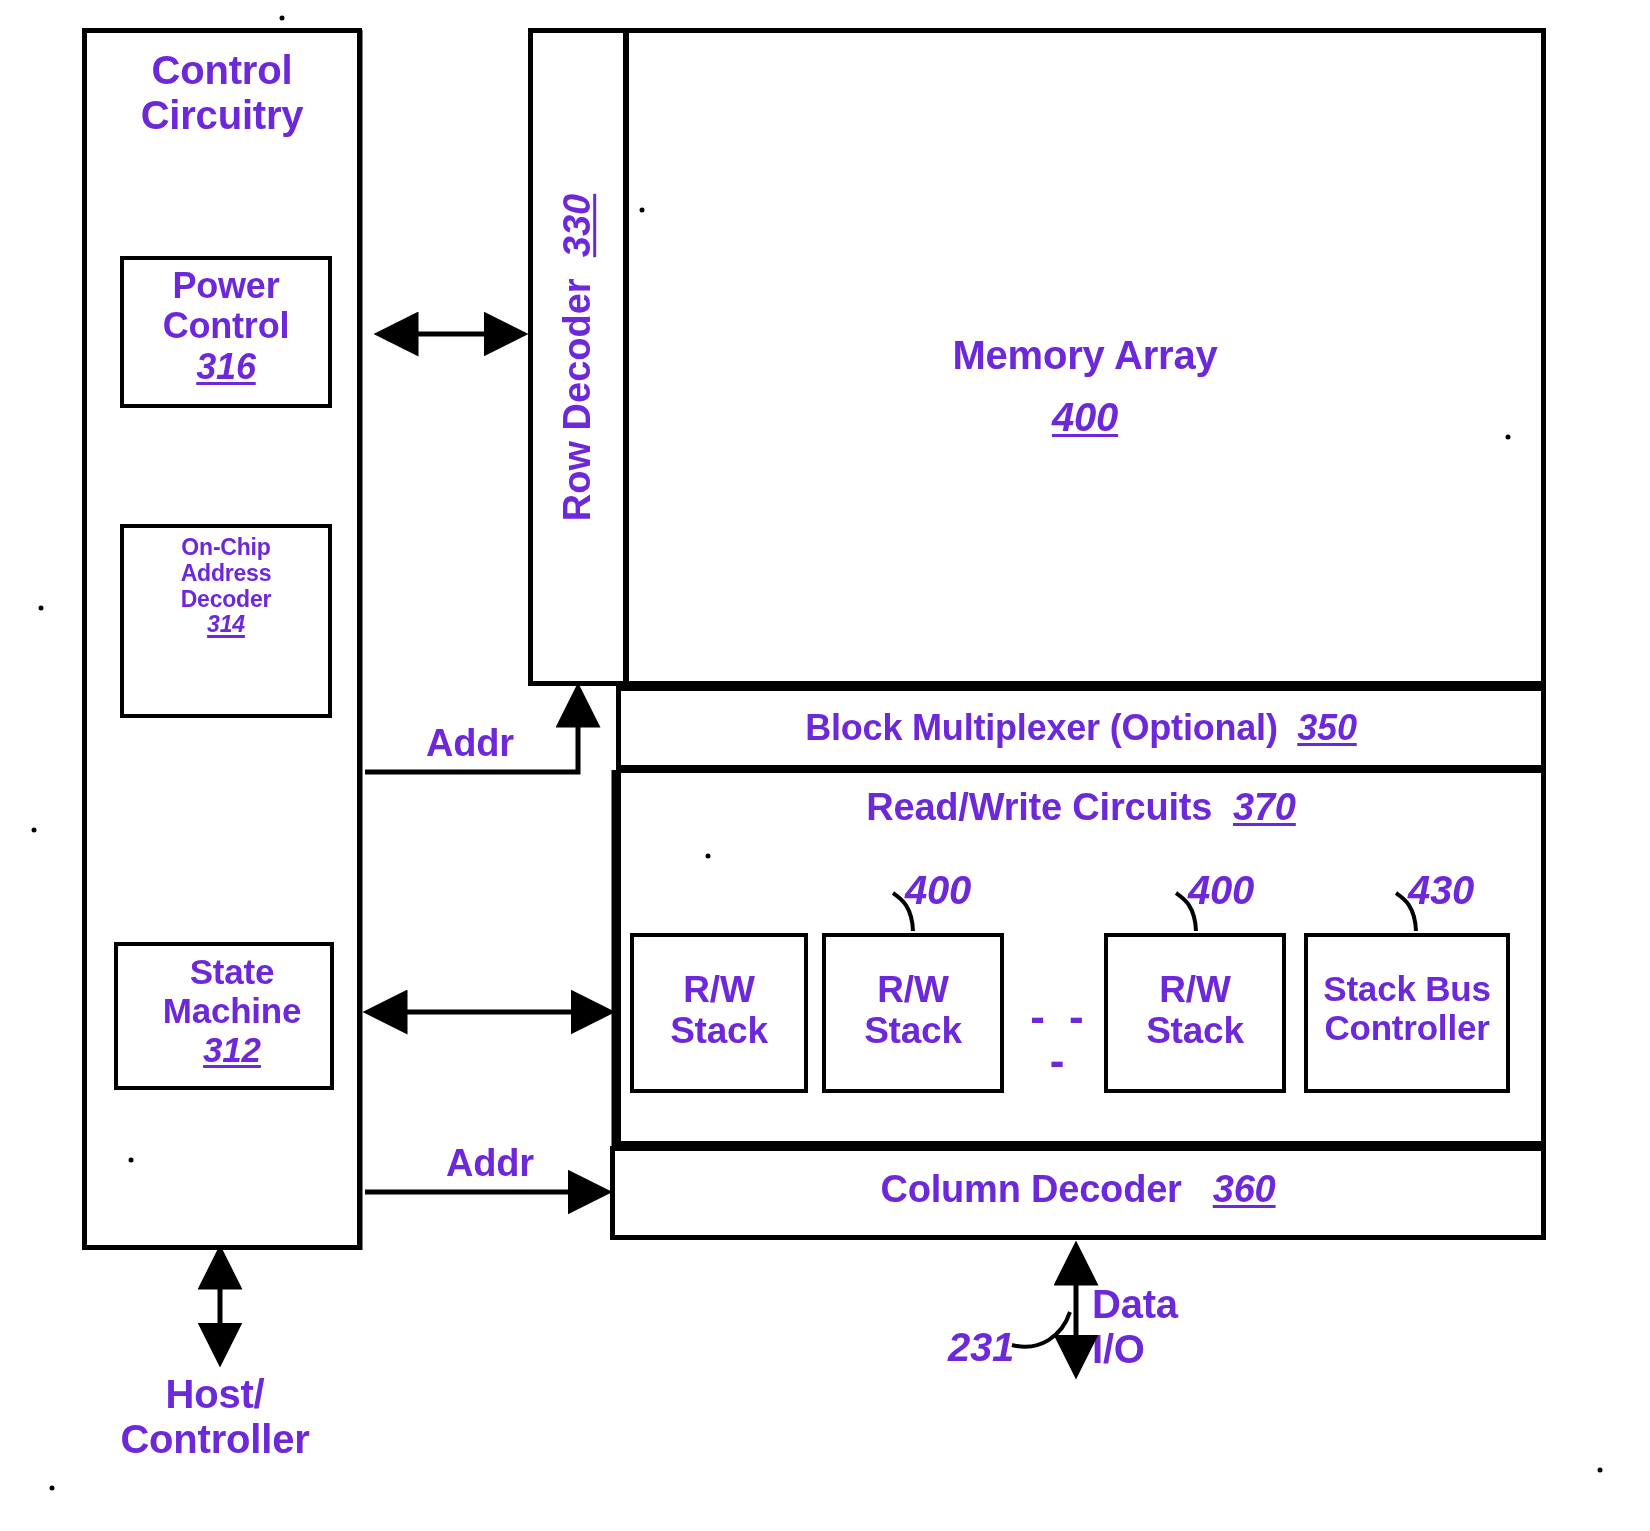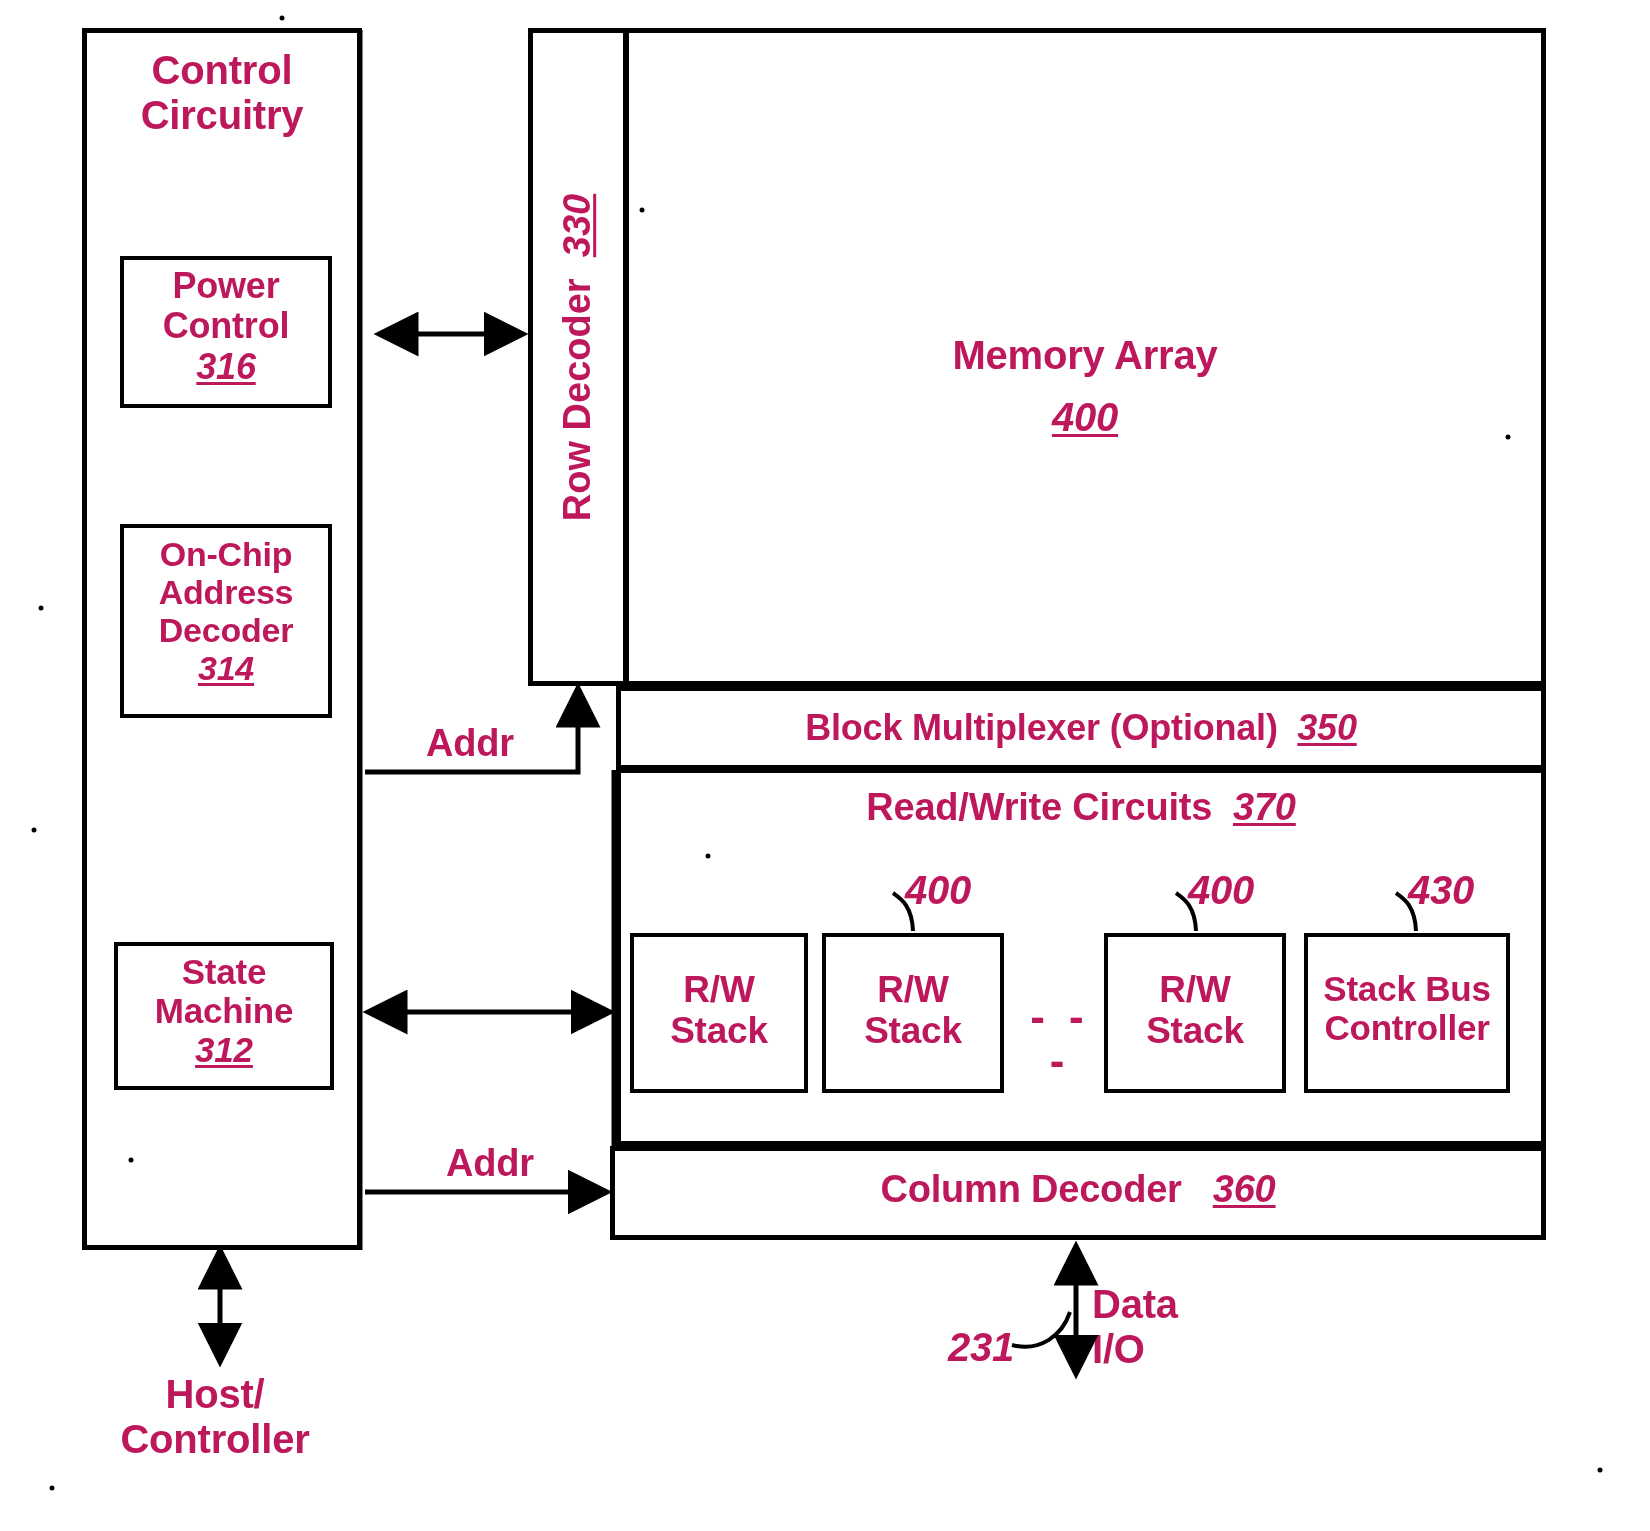--- a/index.html
+++ b/index.html
@@ -6,21 +6,21 @@
     margin: 0;
     padding: 0;
     background: #ffffff;
   }
   #canvas {
     position: relative;
     width: 1650px;
     height: 1531px;
     background: #ffffff;
     font-family: "Liberation Sans", sans-serif;
-    color: #be185d;
+    color: #6d28d9;
     overflow: hidden;
   }
   
   .box {
     position: absolute;
     border: 5px solid #000;
     background: #fff;
     box-sizing: border-box;
   }
   .box-thin {
@@ -110,29 +110,29 @@
   </div>
 
   <div class="box-thin" id="power-control-box"></div>
   <div class="label" style="left:120px; top:266px; width:212px; font-size:36px;">
     <span>Power</span><br>
     <span>Control</span><br>
     <span class="ref">316</span>
   </div>
 
   <div class="box-thin" id="address-decoder-box"></div>
-  <div class="label" style="left:120px; top:535px; width:212px; font-size:34px;">
+  <div class="label" style="left:120px; top:535px; width:212px; font-size:23px;">
     <span>On-Chip</span><br>
     <span>Address</span><br>
     <span>Decoder</span><br>
     <span class="ref">314</span>
   </div>
 
   <div class="box-thin" id="state-machine-box"></div>
-  <div class="label" style="left:114px; top:952px; width:220px; font-size:35px;">
+  <div class="label" style="left:114px; top:952px; width:220px; font-size:35px;padding-left:8px;">
     <span>State</span><br>
     <span>Machine</span><br>
     <span class="ref">312</span>
   </div>
 
   <div class="box" id="row-decoder-box"></div>
   <div id="row-decoder-label">
     <div class="vtext">
       <span>Row Decoder</span>
       &nbsp;<span class="ref">330</span>

